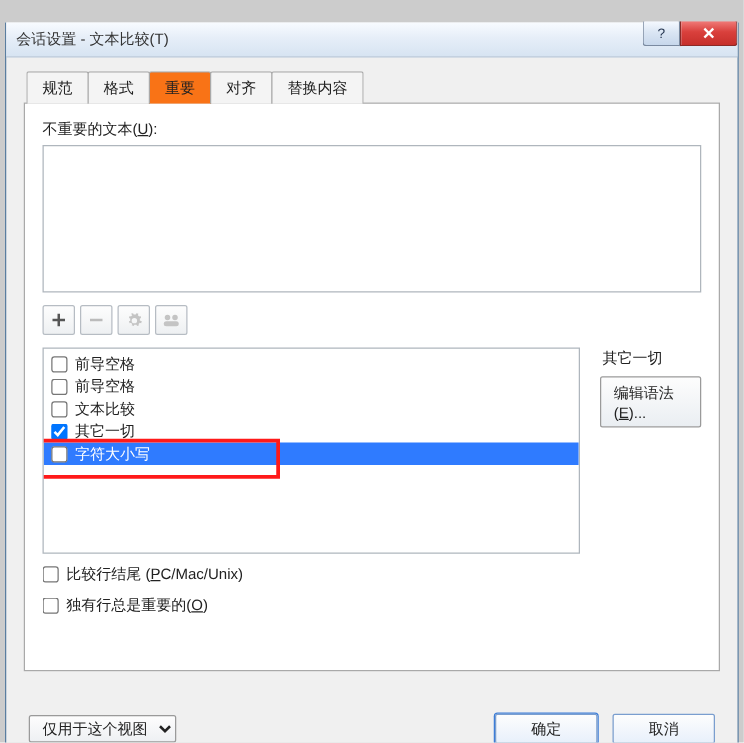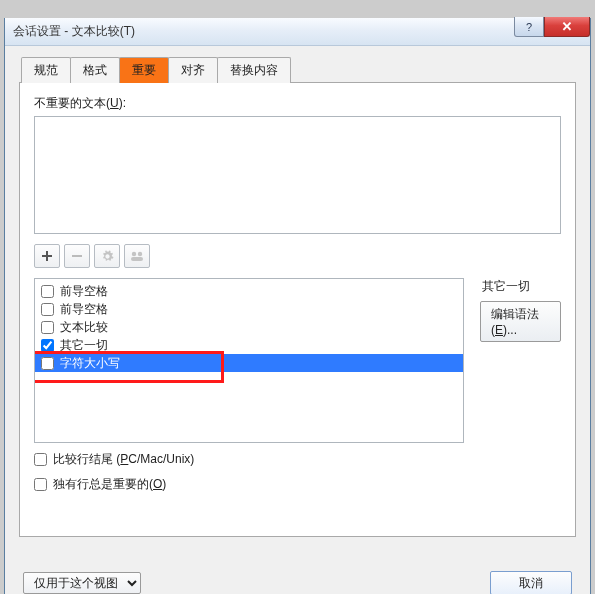--- a/index.html
+++ b/index.html
@@ -304,19 +304,22 @@
         </span>
       </div>
 
     </div>
 
     <div class="footer">
       <select class="select">
         <option>仅用于这个视图</option>
       </select>
       <div class="spacer"></div>
+      <div class="btn default">
+          <span>确定</span>
+        </div>
       <div class="btn">
           <span>取消</span>
         </div>
     </div>
 
   </div>
 </div>
 
 </body></html>

